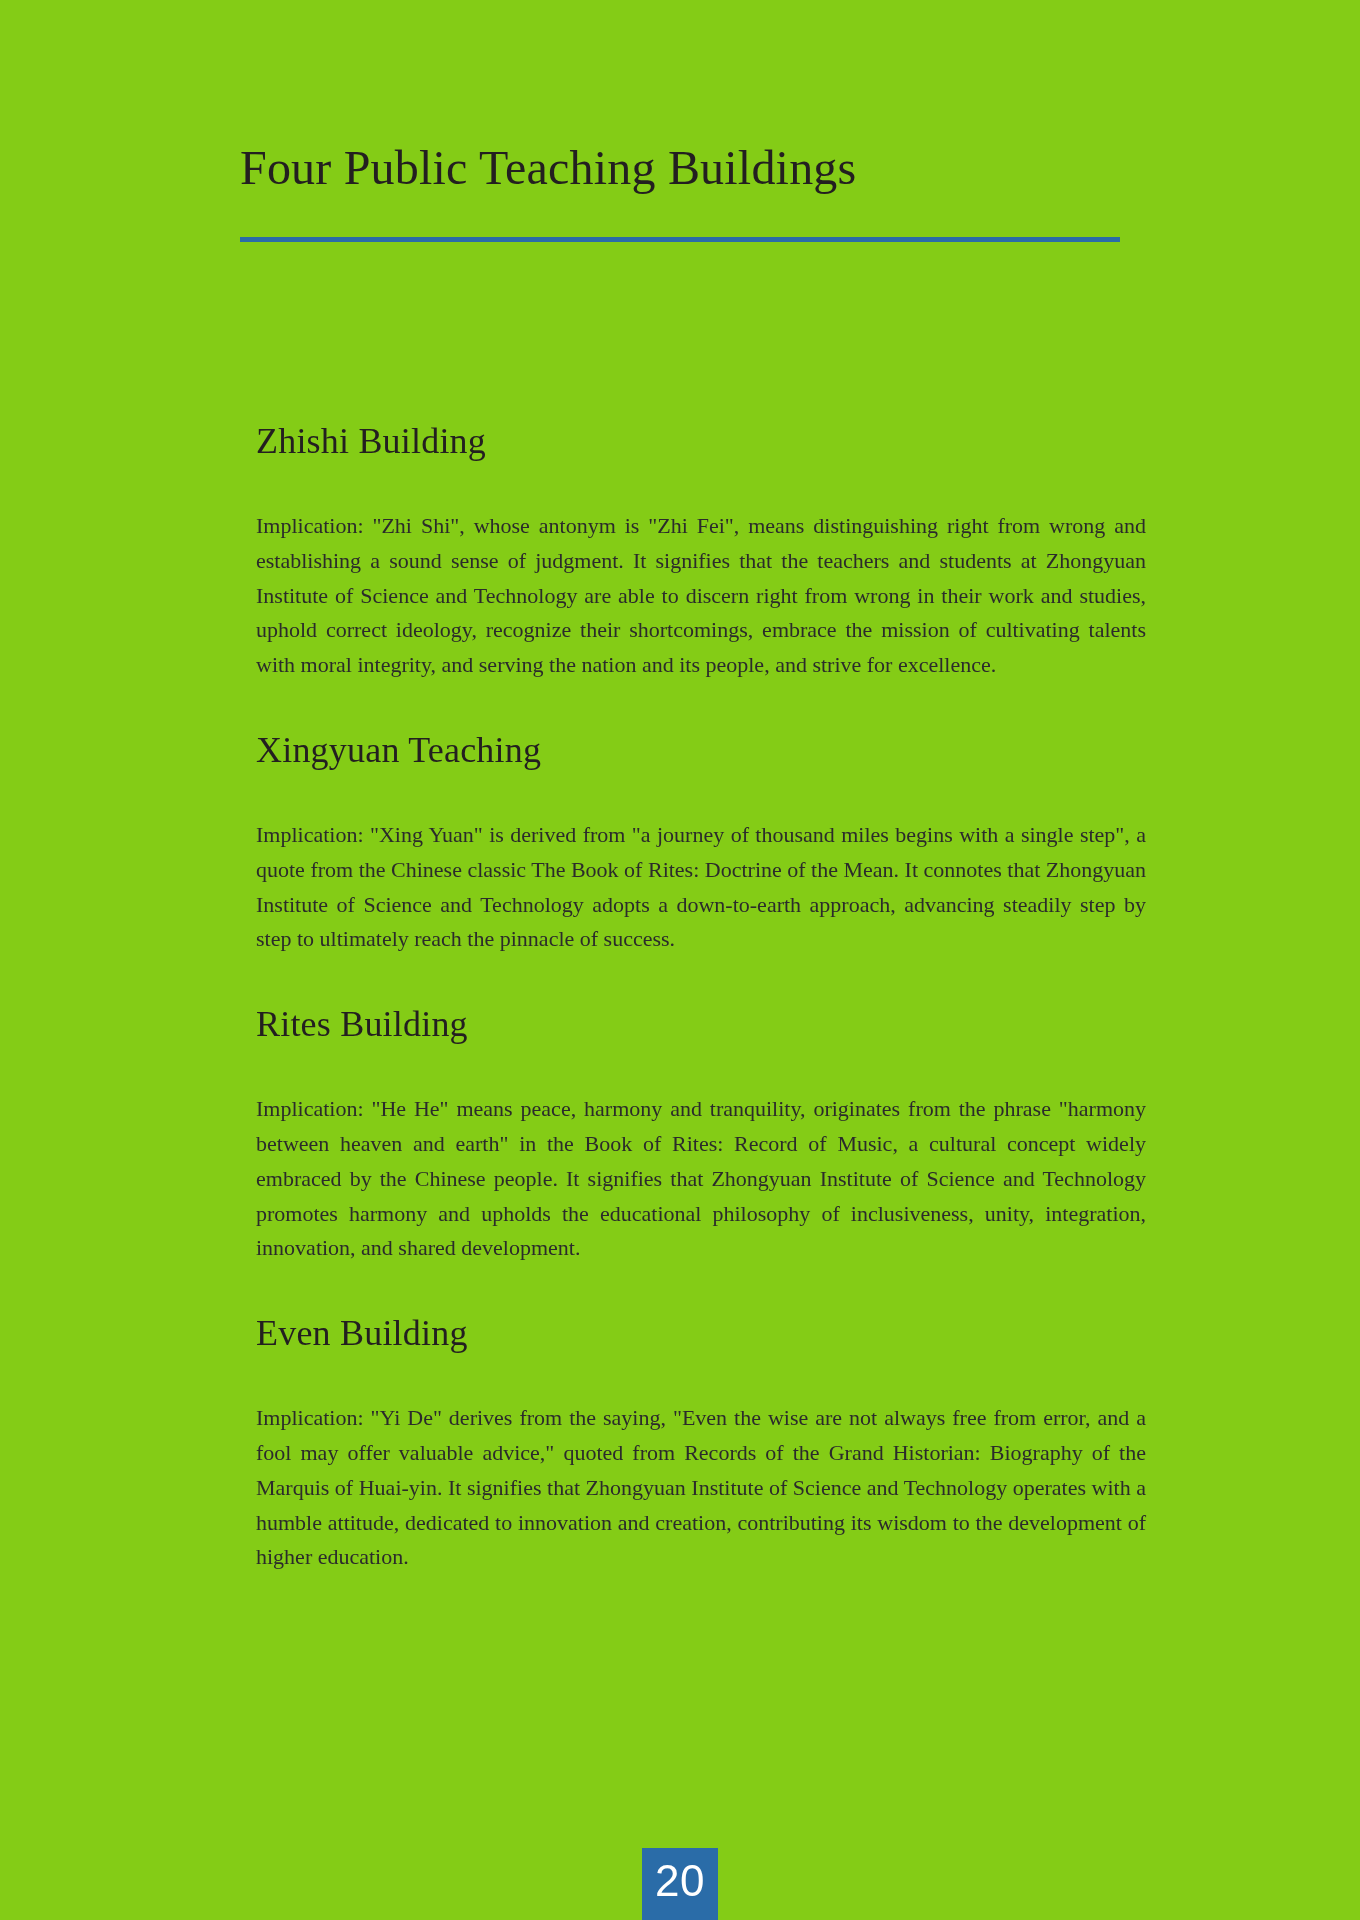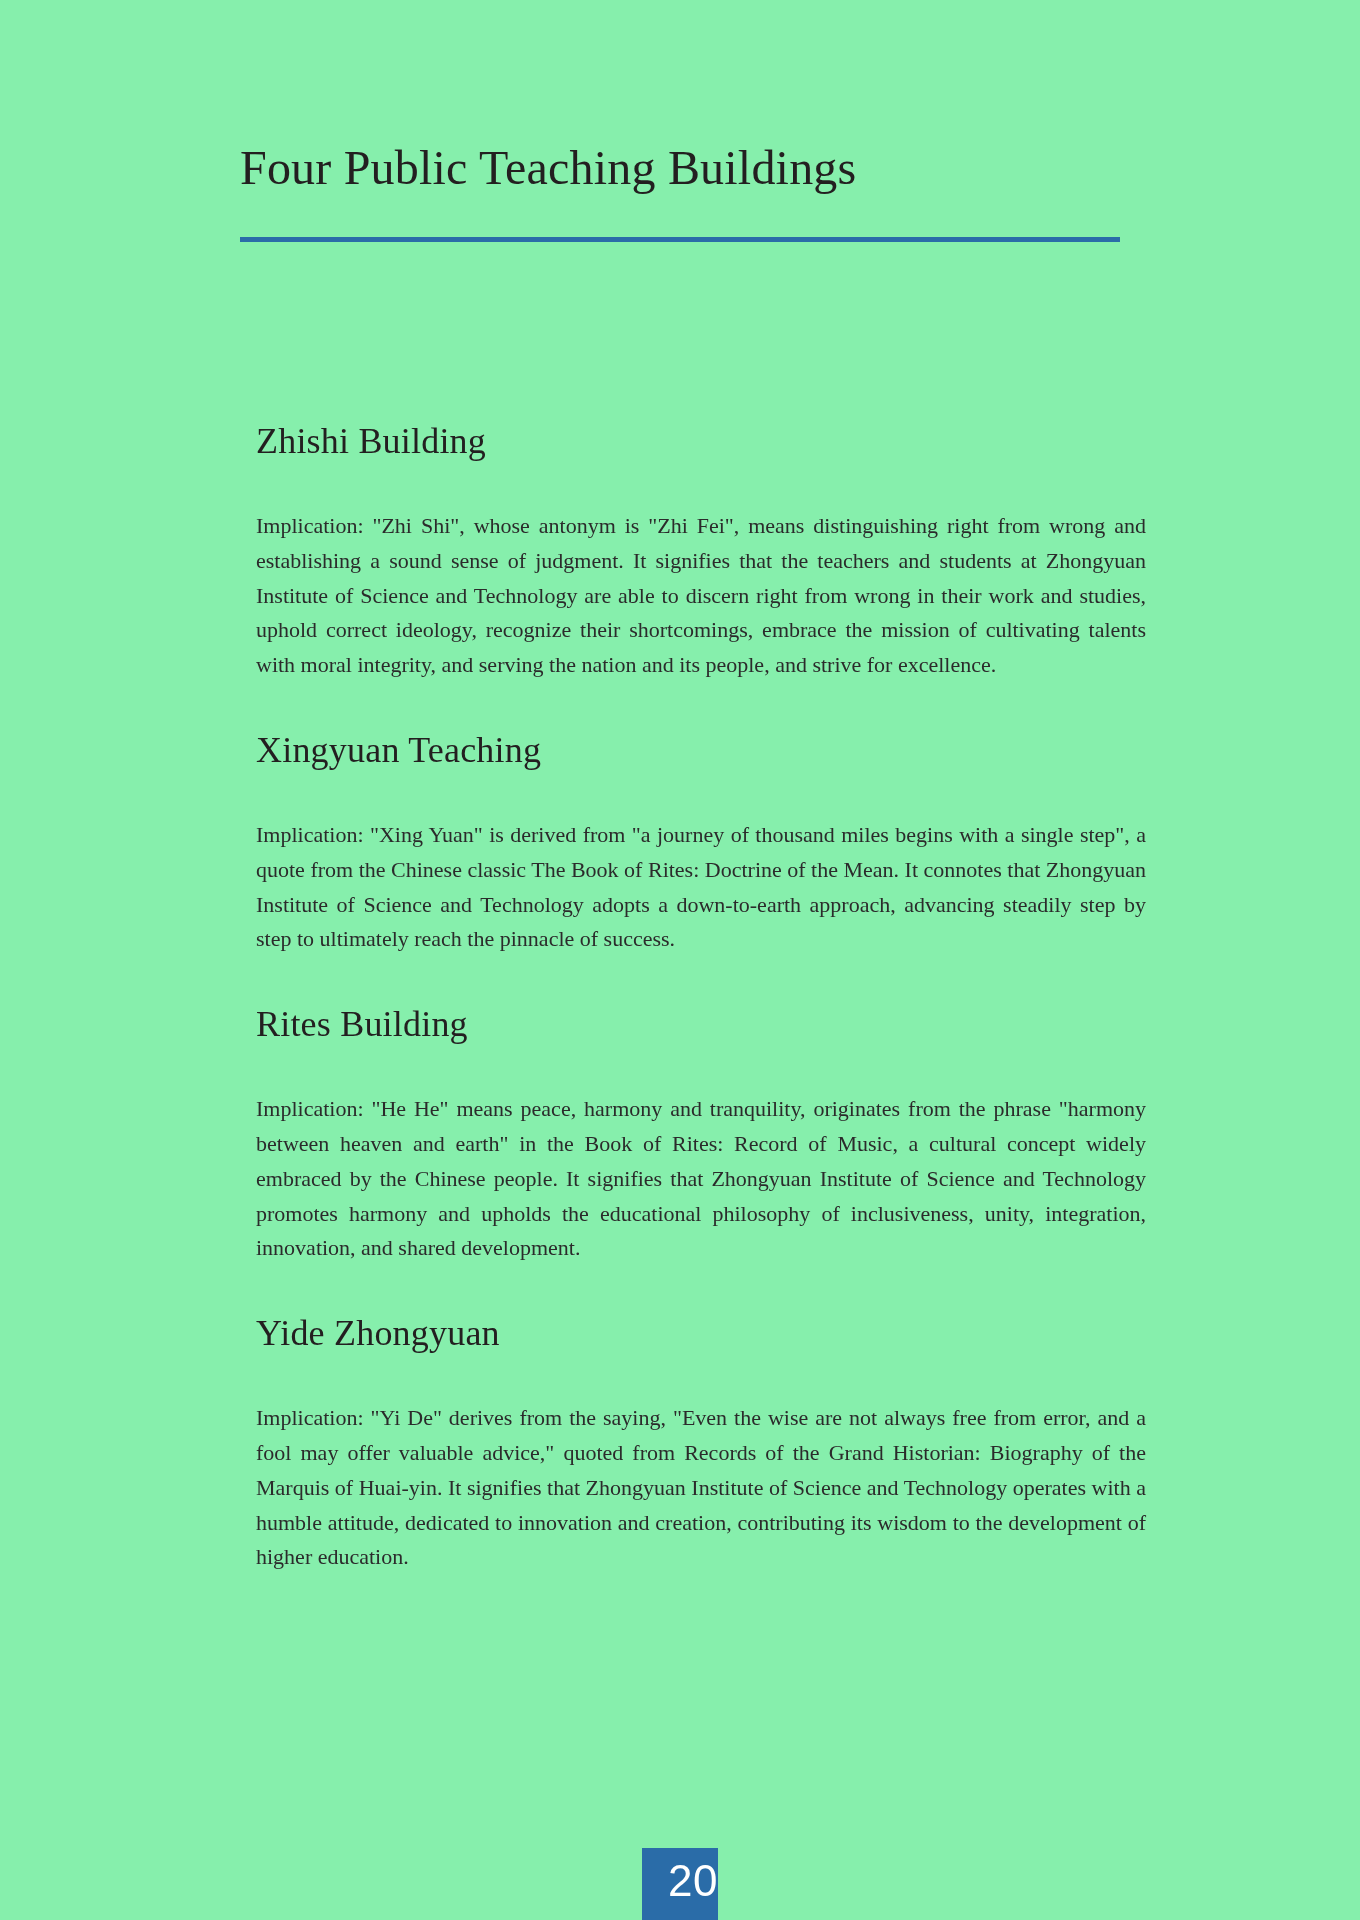--- a/index.html
+++ b/index.html
@@ -13,21 +13,21 @@
     font-family: "Liberation Serif", "DejaVu Serif", serif;
     color: #231f20;
     -webkit-font-smoothing: antialiased;
   }
 
   .page {
     position: relative;
     width: 1360px;
     height: 1920px;
     margin: 0 auto;
-    background: #86efac;
+    background: #84cc16;
     overflow: hidden;
     box-sizing: border-box;
   }
 
   
   .page-header {
     position: absolute;
     left: 240px;
     top: 140px;
     width: 880px;
@@ -92,21 +92,21 @@
   .page-number-badge {
     position: absolute;
     left: 50%;
     transform: translateX(-50%);
     bottom: 0;
     width: 76px;
     height: 72px;
     background: #2a6ca8;
     display: flex;
     align-items: center;
-    justify-content: flex-end;
+    justify-content: center;
   }
 
   .page-number {
     font-family: "Liberation Sans", "DejaVu Sans", sans-serif;
     font-size: 44px;
     font-weight: 400;
     line-height: 1;
     color: #ffffff;
     letter-spacing: 0.5px;
     padding-bottom: 6px;
@@ -133,21 +133,21 @@
       <h2 class="section-heading">Xingyuan Teaching</h2>
       <p class="section-body">Implication: "Xing Yuan" is derived from "a journey of thousand miles begins with a single step", a quote from the Chinese classic The Book of Rites: Doctrine of the Mean. It connotes that Zhongyuan Institute of Science and Technology adopts a down-to-earth approach, advancing steadily step by step to ultimately reach the pinnacle of success.</p>
     </section>
 
     <section class="section">
       <h2 class="section-heading">Rites Building</h2>
       <p class="section-body">Implication: "He He" means peace, harmony and tranquility, originates from the phrase "harmony between heaven and earth" in the Book of Rites: Record of Music, a cultural concept widely embraced by the Chinese people. It signifies that Zhongyuan Institute of Science and Technology promotes harmony and upholds the educational philosophy of inclusiveness, unity, integration, innovation, and shared development.</p>
     </section>
 
     <section class="section">
-      <h2 class="section-heading">Yide Zhongyuan</h2>
+      <h2 class="section-heading">Even Building</h2>
       <p class="section-body">Implication: "Yi De" derives from the saying, "Even the wise are not always free from error, and a fool may offer valuable advice," quoted from Records of the Grand Historian: Biography of the Marquis of Huai-yin. It signifies that Zhongyuan Institute of Science and Technology operates with a humble attitude, dedicated to innovation and creation, contributing its wisdom to the development of higher education.</p>
     </section>
 
   </div>
 
   <div class="page-number-badge">
     <span class="page-number">20</span>
   </div>
 
 </div>

